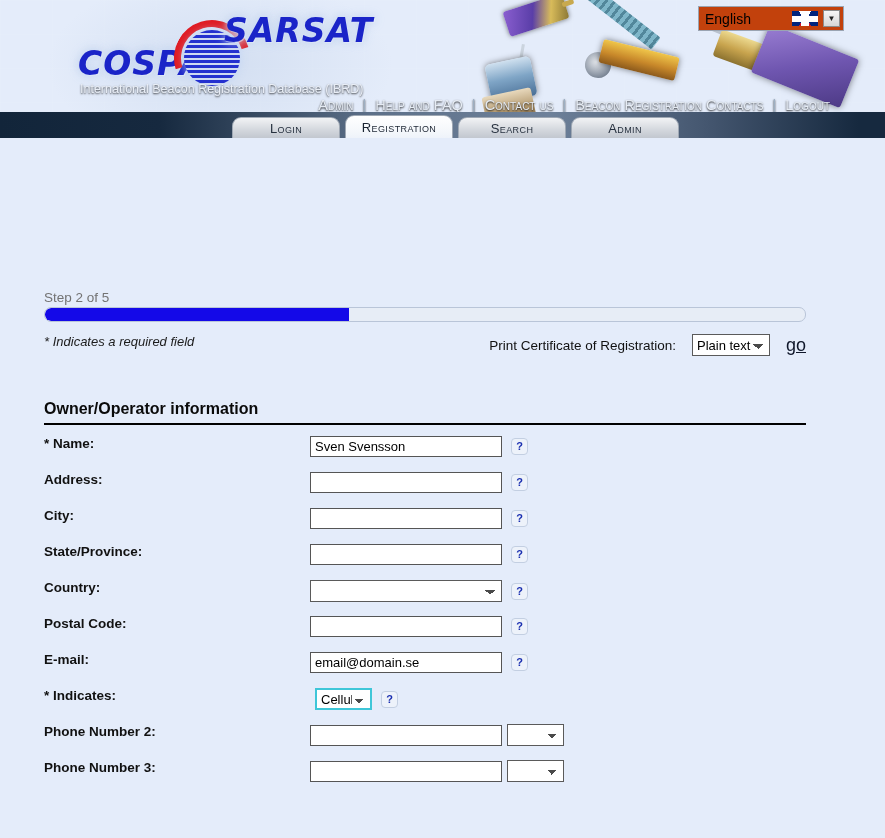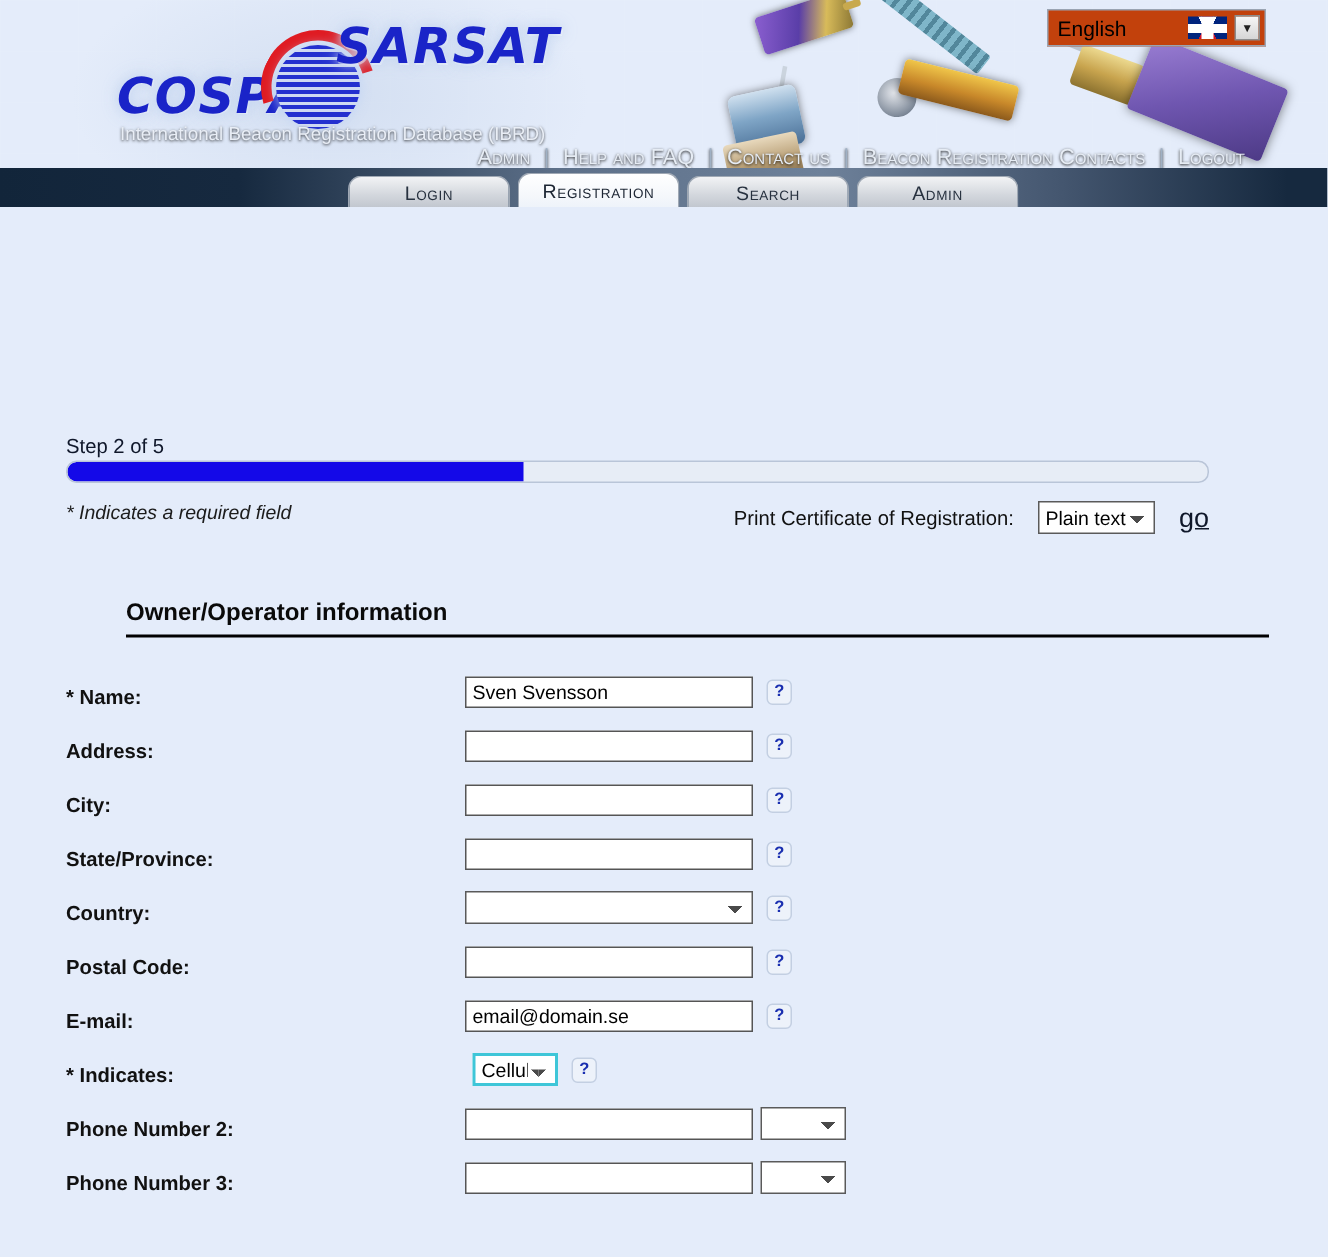--- a/index.html
+++ b/index.html
@@ -179,21 +179,21 @@
     font-variant: small-caps; font-size: 13px; color: #27313f;
     letter-spacing: .4px;
   }
   .tab.active {
     background: linear-gradient(180deg, #ffffff 0%, #f4f7fb 70%, #eef3fa 100%);
     color: #1c2533; height: 23px;
   }
 
   
   .content { position: relative; width: 885px; height: 700px; background: #e4ecfa; }
-  .step-label { position: absolute; left: 44px; top: 152px; font-size: 13.5px; color: #0f172a; }
+  .step-label { position: absolute; left: 44px; top: 152px; font-size: 13.5px; color: #737373; }
   .progress {
     position: absolute; left: 44px; top: 169px; width: 762px; height: 15px;
     background: #e7edf6; border: 1px solid #b9c5d8; border-radius: 7px; overflow: hidden;
   }
   .progress-fill { height: 100%; background: #1409e8; border-radius: 6px 0 0 6px; }
   .req-note {
     position: absolute; left: 44px; top: 196px;
     font-size: 13px; font-style: italic; color: #1c1c1c;
   }
   .print-row {
@@ -210,26 +210,26 @@
       linear-gradient(135deg, #4a4a4a 50%, transparent 50%);
     background-position: calc(100% - 11px) 9px, calc(100% - 6px) 9px;
     background-size: 5px 5px, 5px 5px;
     background-repeat: no-repeat;
   }
   .go-link { color: #0f172a; font-size: 18px; text-decoration: underline; }
 
   .section-title {
     position: absolute; left: 44px; top: 262px; width: 762px;
     font-size: 16px; font-weight: bold; color: #0a0a0a;
-    padding-bottom: 5px; border-bottom: 2px solid #000; margin-left: 40px;
+    padding-bottom: 5px; border-bottom: 2px solid #000;
   }
 
   
   .form { position: absolute; left: 44px; top: 298px; width: 800px; }
-  .frow { display: flex; align-items: flex-end; height: 36px; }
+  .frow { display: flex; align-items: flex-start; height: 36px; }
   .flabel { width: 266px; font-size: 13.5px; font-weight: bold; color: #111; }
   .txt {
     width: 192px; height: 21px;
     border: 1px solid #555; background: #fff;
     font-family: "Liberation Sans", sans-serif; font-size: 13px;
     color: #000; padding: 0 4px;
   }
   .sel-sm { width: 192px; }
   .sel-phone { width: 57px; margin-left: 5px; }
   .sel-focus { border: 2px solid #3ec6d8; }

